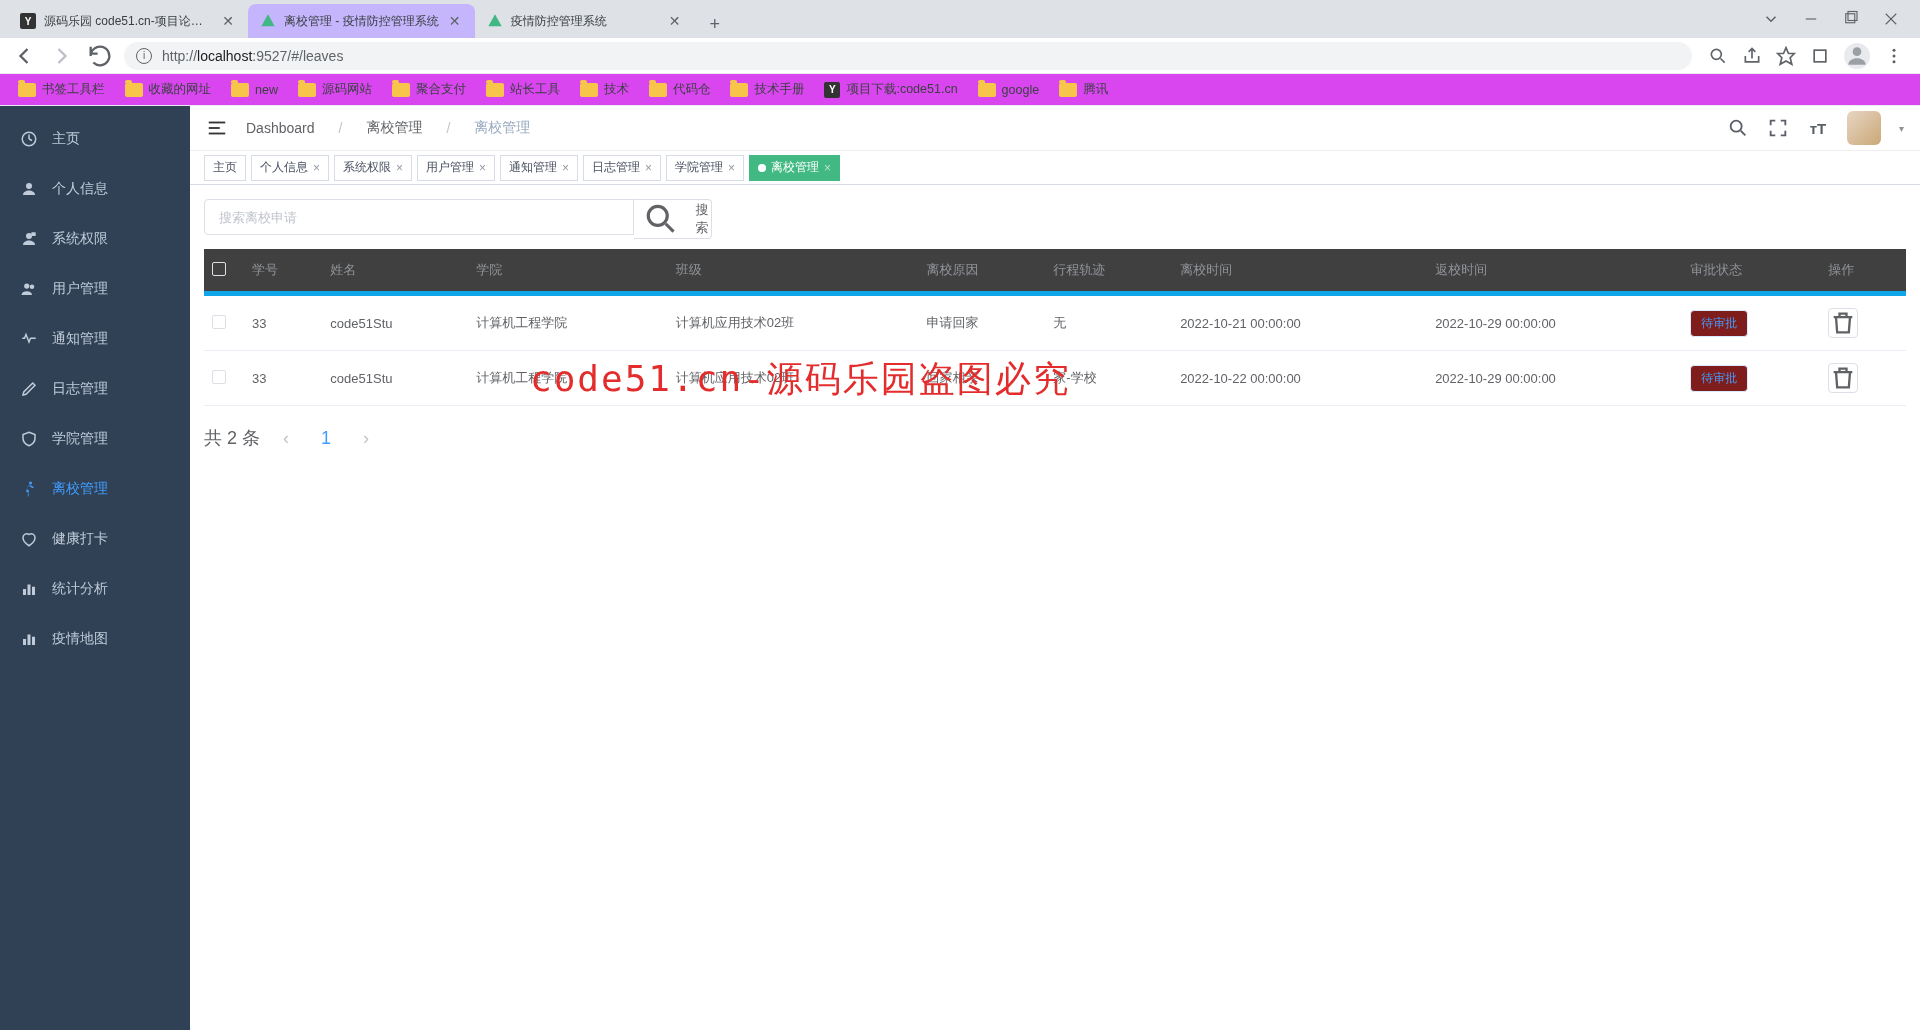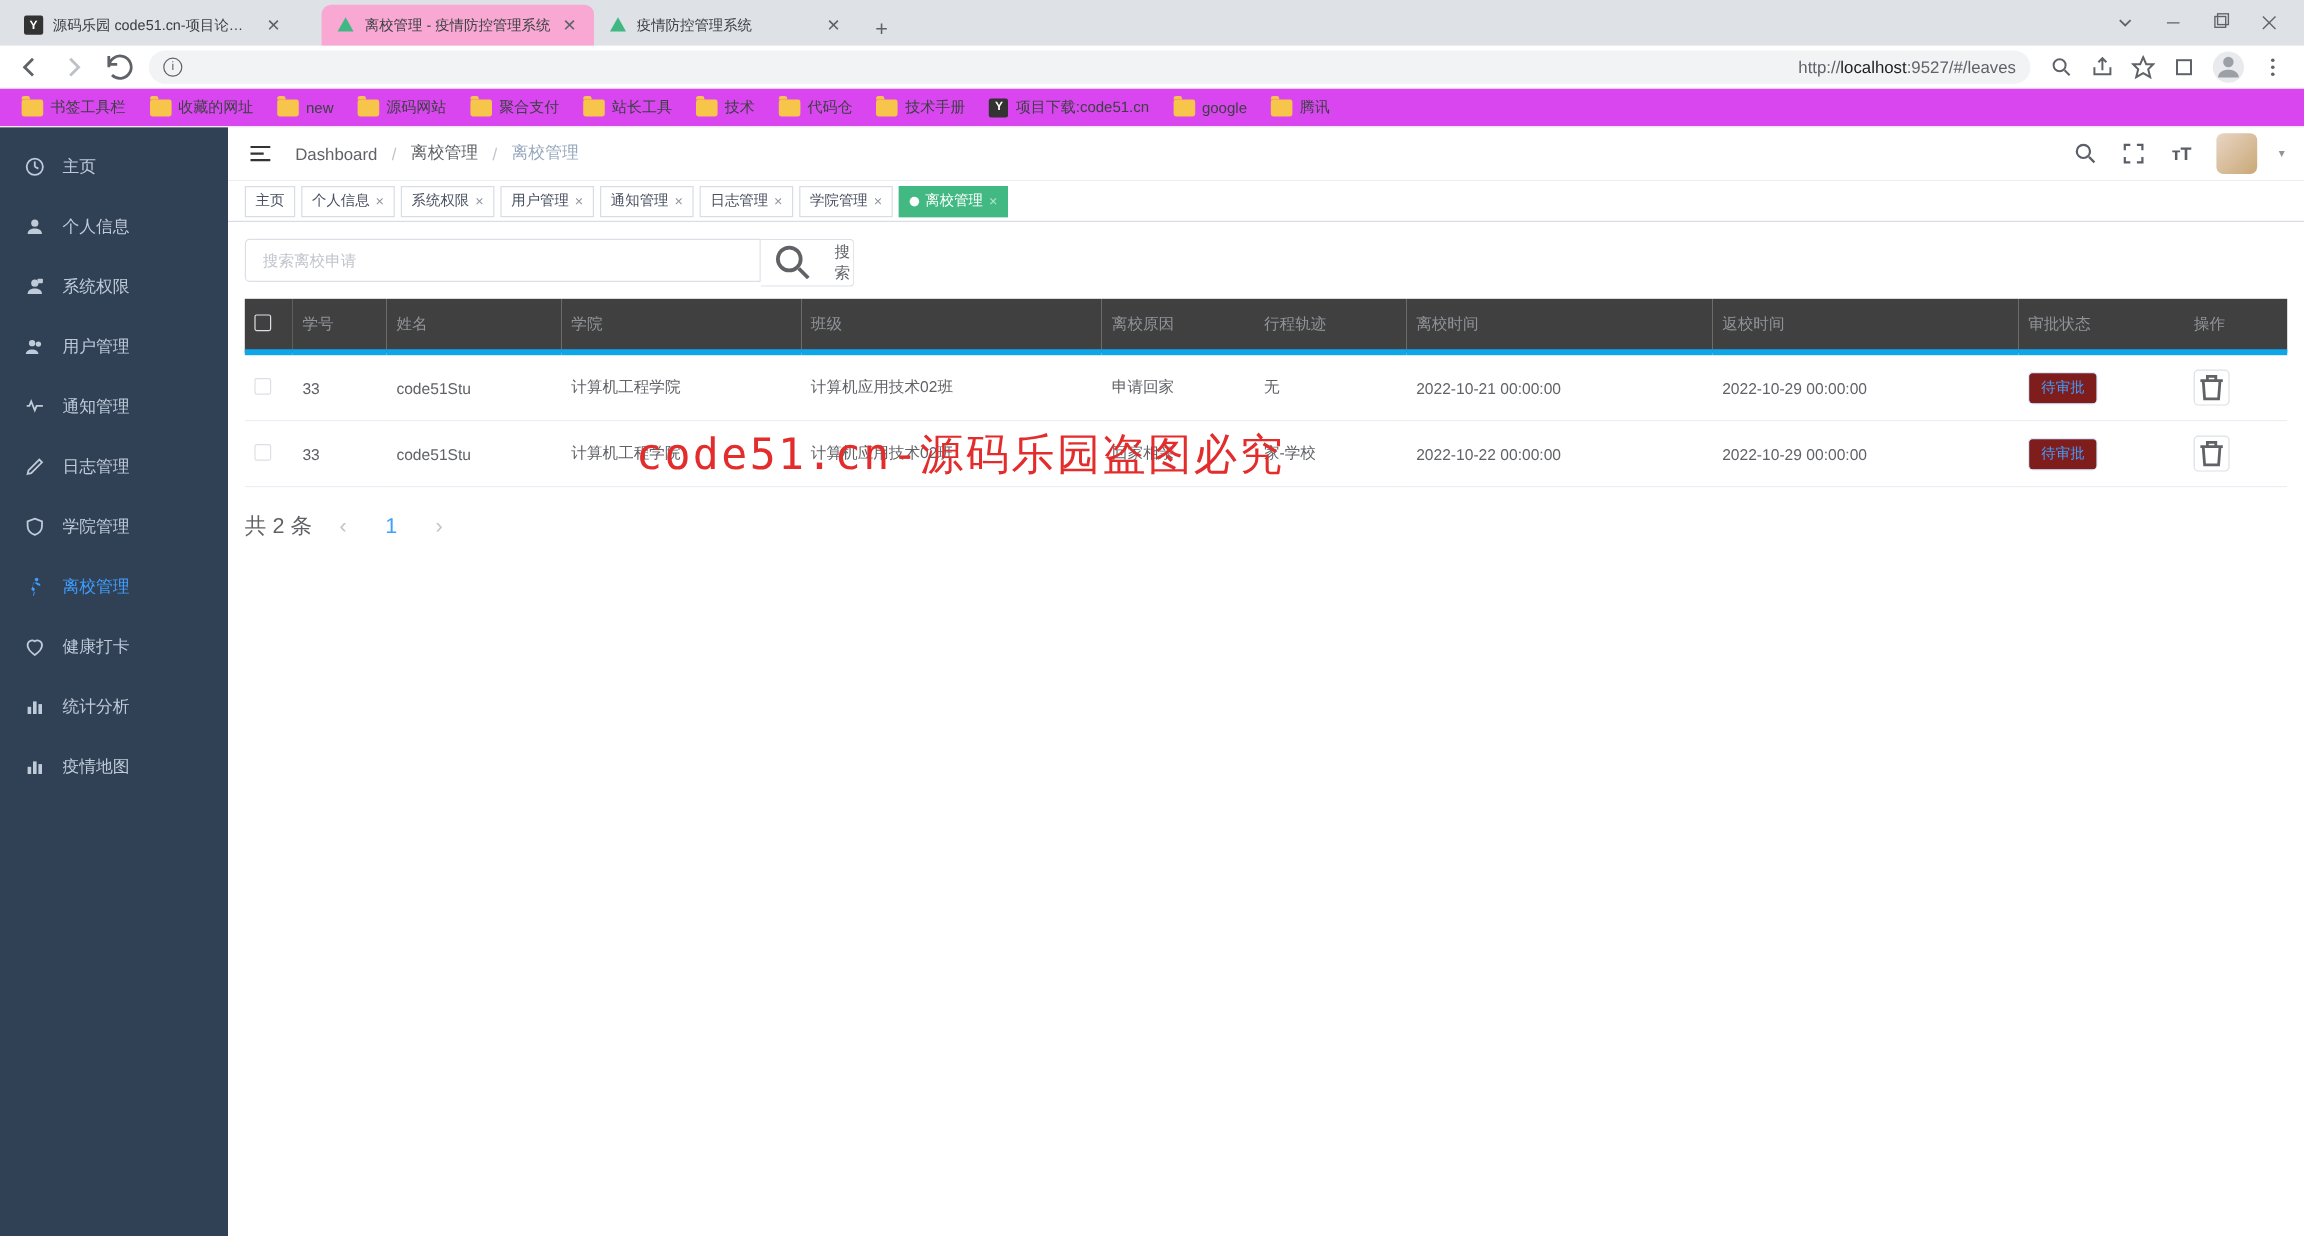--- a/index.html
+++ b/index.html
@@ -2,34 +2,34 @@
 <html><head>
 <meta charset="utf-8">
 <style>
 * { margin: 0; padding: 0; box-sizing: border-box; font-family: -apple-system, "Helvetica Neue", Arial, "Microsoft YaHei", sans-serif; }
 body { background: #fff; overflow: hidden; }
 
 
 .browser-frame { width: 1920px; height: 1030px; background: #fff; display: flex; flex-direction: column; }
 .tab-strip { height: 38px; background: #dee1e6; display: flex; align-items: flex-end; padding: 0 8px; position: relative; }
 .tab { height: 34px; display: flex; align-items: center; padding: 0 12px; font-size: 12px; color: #3c4043; border-radius: 8px 8px 0 0; position: relative; min-width: 220px; max-width: 240px; gap: 8px; }
-.tab.active { background: #f9a8d4; margin-left: 20px; }
+.tab.active { background: #c4b5fd; }
 .tab-favicon { width: 16px; height: 16px; flex-shrink: 0; }
 .tab-title { flex: 1; white-space: nowrap; overflow: hidden; text-overflow: ellipsis; }
 .tab-close { width: 16px; height: 16px; display: flex; align-items: center; justify-content: center; color: #5f6368; cursor: pointer; font-size: 14px; }
 .tab-new { width: 28px; height: 28px; display: flex; align-items: center; justify-content: center; color: #5f6368; margin-left: 6px; font-size: 18px; cursor: pointer; }
 .win-controls { position: absolute; right: 0; top: 0; display: flex; height: 38px; align-items: center; gap: 22px; padding-right: 20px; }
 .win-btn { width: 18px; height: 18px; display: flex; align-items: center; justify-content: center; color: #5f6368; cursor: pointer; }
 
 .toolbar { height: 36px; background: #fff; display: flex; align-items: center; padding: 0 10px; gap: 10px; border-bottom: 1px solid #e8eaed; }
 .nav-btn { width: 28px; height: 28px; display: flex; align-items: center; justify-content: center; color: #5f6368; cursor: pointer; border-radius: 50%; }
 .nav-btn.disabled { color: #bdc1c6; }
 .url-bar { flex: 1; height: 28px; background: #f1f3f4; border-radius: 14px; display: flex; align-items: center; padding: 0 12px; font-size: 14px; color: #202124; gap: 10px; }
 .url-bar .info-icon { width: 16px; height: 16px; border: 1.5px solid #5f6368; border-radius: 50%; display: flex; align-items: center; justify-content: center; font-size: 10px; color: #5f6368; }
-.url-text { flex: 1; text-align: right; }
+.url-text { flex: 1; }
 .url-text .host { color: #5f6368; }
 .url-text .path { color: #202124; }
 .toolbar-right { display: flex; align-items: center; gap: 14px; padding: 0 6px; }
 .toolbar-icon { width: 20px; height: 20px; color: #5f6368; cursor: pointer; display: flex; align-items: center; justify-content: center; }
 .avatar-circle { width: 26px; height: 26px; border-radius: 50%; background: #e8eaed; display: flex; align-items: center; justify-content: center; }
 
 .bookmarks-bar { height: 32px; background: #d946ef; display: flex; align-items: center; padding: 0 10px; gap: 4px; border-bottom: 1px solid #e8eaed; font-size: 12.5px; }
 .bm { display: flex; align-items: center; gap: 6px; padding: 4px 8px; border-radius: 4px; cursor: pointer; color: #3c4043; }
 .bm-folder { width: 18px; height: 14px; background: #f6c549; border-radius: 2px; position: relative; }
 .bm-folder::before { content: ""; position: absolute; top: -3px; left: 0; width: 7px; height: 3px; background: #f6c549; border-radius: 2px 2px 0 0; }
@@ -38,21 +38,21 @@
 
 .app { flex: 1; display: flex; overflow: hidden; }
 .sidebar { width: 190px; background: #304156; color: #bfcbd9; display: flex; flex-direction: column; padding-top: 8px; }
 .side-item { height: 50px; display: flex; align-items: center; padding: 0 20px; gap: 14px; font-size: 14px; cursor: pointer; color: #bfcbd9; }
 .side-item.active { color: #409eff; }
 .side-icon { width: 18px; height: 18px; display: flex; align-items: center; justify-content: center; }
 
 .main { flex: 1; display: flex; flex-direction: column; background: #fff; position: relative; }
 .app-header { height: 45px; display: flex; align-items: center; padding: 0 16px; border-bottom: 1px solid #eee; }
 .hamburger { width: 22px; height: 22px; cursor: pointer; color: #333; display: flex; align-items: center; }
-.breadcrumb { margin-left: 18px; font-size: 14px; color: #606266; display: flex; align-items: center; gap: 12px; }
+.breadcrumb { margin-left: 18px; font-size: 14px; color: #606266; display: flex; align-items: center; gap: 24px; }
 .breadcrumb .sep { color: #c0c4cc; }
 .breadcrumb .current { color: #97a8be; }
 .header-right { margin-left: auto; display: flex; align-items: center; gap: 18px; }
 .hd-icon { width: 22px; height: 22px; cursor: pointer; color: #5a5e66; display: flex; align-items: center; justify-content: center; }
 .hd-avatar { width: 34px; height: 34px; border-radius: 6px; background: linear-gradient(135deg,#e8d5c4,#c9a876); }
 .hd-caret { color: #909399; font-size: 10px; }
 
 .tags-view { height: 34px; border-bottom: 1px solid #d8dce5; display: flex; align-items: center; padding: 0 14px; gap: 5px; background: #fff; }
 .tag { height: 26px; border: 1px solid #d8dce5; padding: 0 8px; display: flex; align-items: center; font-size: 12px; color: #495060; cursor: pointer; background: #fff; gap: 5px; }
 .tag.active { background: #42b983; color: #fff; border-color: #42b983; }

